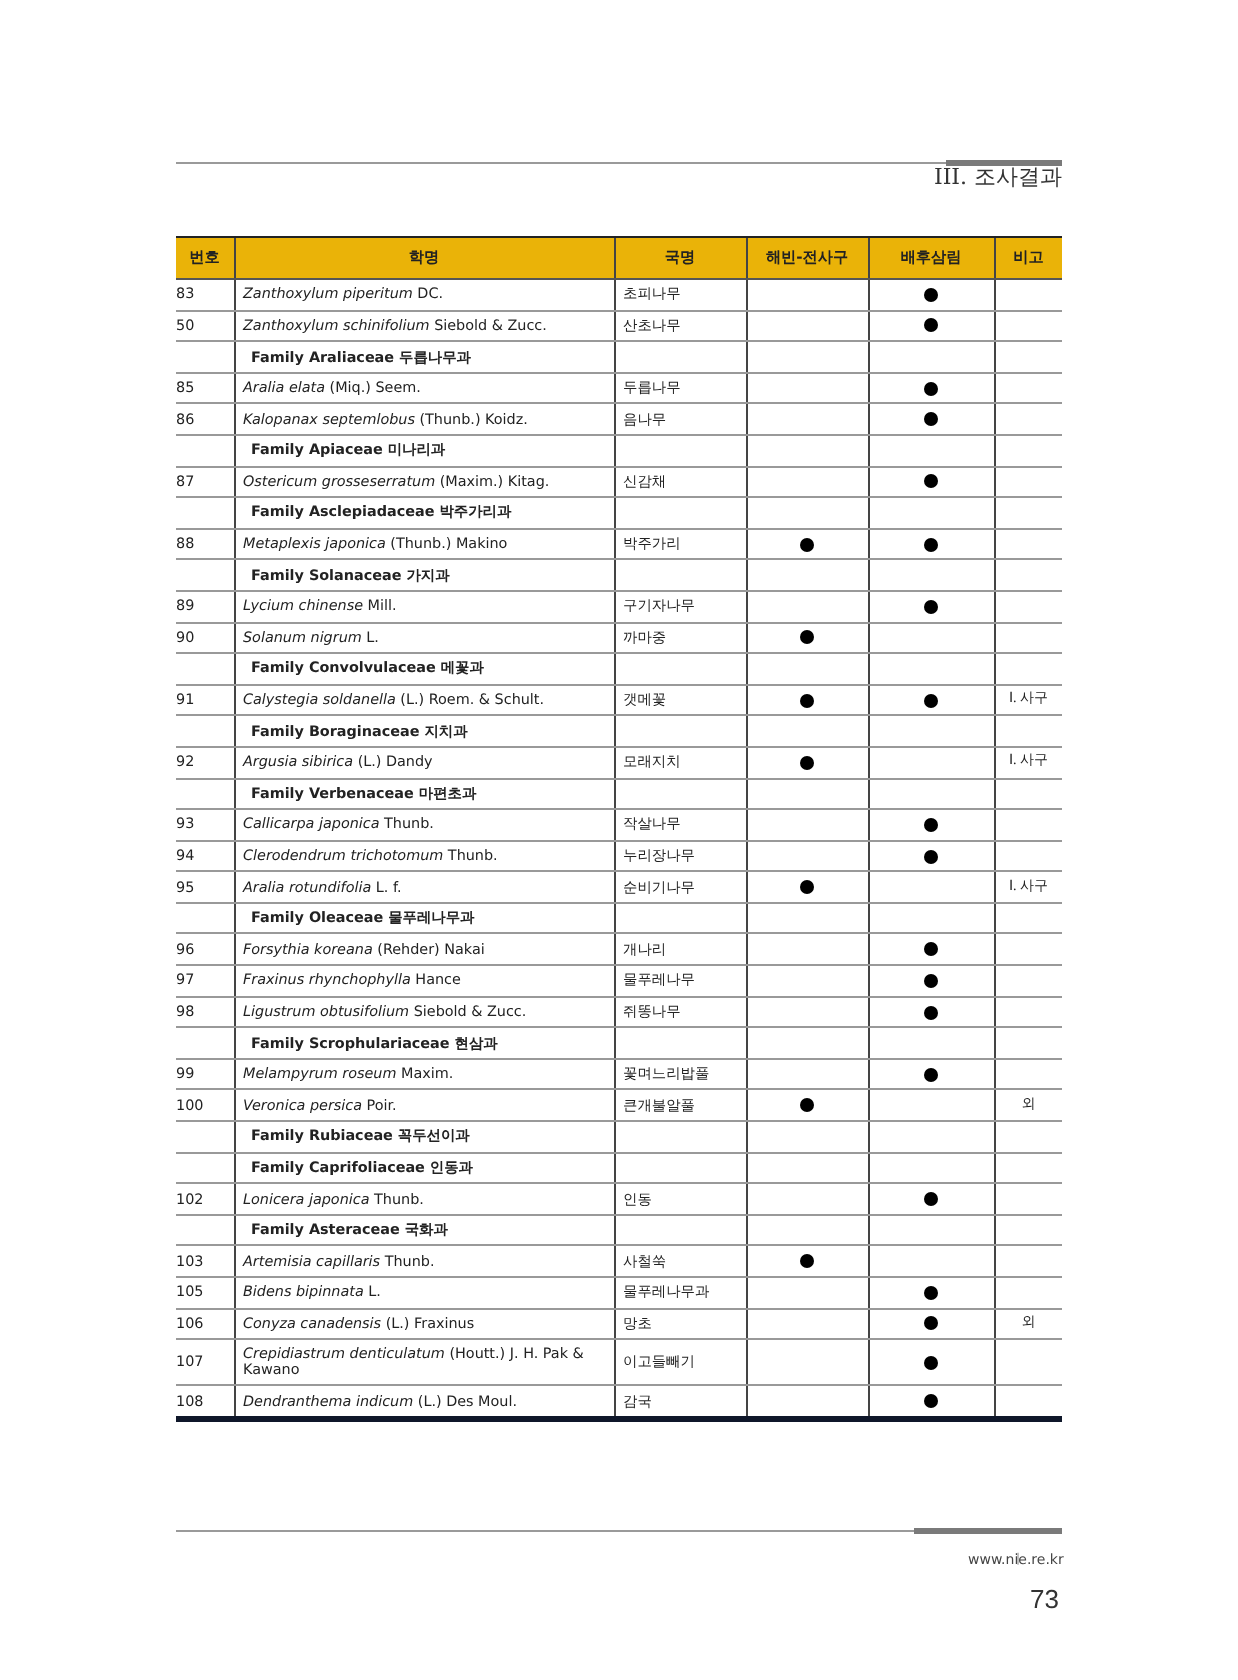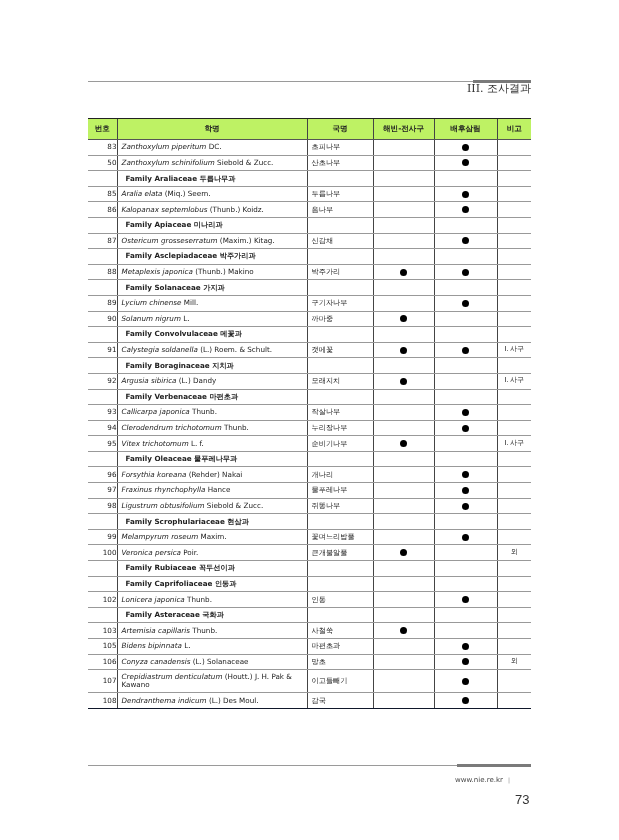--- a/index.html
+++ b/index.html
@@ -2,34 +2,34 @@
 <html><head>
 <meta charset="utf-8">
 <style>
   html, body { margin:0; padding:0; background:#ffffff; }
   body { width:619px; height:840px; position:relative; overflow:hidden;
          font-family:"DejaVu Sans", sans-serif; color:#222; }
   .hdr-line { position:absolute; left:88px; top:81px; width:443px; height:1px; background:#9a9a9a; }
   .hdr-thick { position:absolute; left:473px; top:80px; width:58px; height:3px; background:#7a7a7a; }
   .hdr-title { position:absolute; right:88px; top:57px; font-family:"DejaVu Serif", serif; font-size:11px; color:#333;margin-top:24px; }
   table.species { position:absolute; left:88px; top:118px; width:443px; border-collapse:collapse; table-layout:fixed; font-size:7.2px; }
-  table.species th { background:#bef264; font-weight:bold; font-size:7.6px; height:20px; border-top:1.5px solid #222; border-bottom:1px solid #555; border-left:1px solid #444; padding:0; text-align:center; }
+  table.species th { background:#eab308; font-weight:bold; font-size:7.6px; height:20px; border-top:1.5px solid #222; border-bottom:1px solid #555; border-left:1px solid #444; padding:0; text-align:center; }
   table.species th:first-child { border-left:none; }
   table.species td { height:14.6px; border-bottom:1px solid #999; border-left:1px solid #444; padding:0 4px; line-height:1.1; vertical-align:middle; }
-  table.species td:first-child { border-left:none; text-align:right; padding:0; }
+  table.species td:first-child { border-left:none; text-align:left; padding:0; }
   table.species tr.tall td { height:22px; }
-  table.species tr:last-child td { border-bottom:1px solid #0f172a; }
+  table.species tr:last-child td { border-bottom:3px solid #0f172a; }
   td.c { text-align:center; padding:0; }
   .sci i { font-style:italic; }
   .fam { font-weight:bold; padding-left:8px !important; }
   .dot { display:inline-block; width:7px; height:7px; border-radius:50%; background:#000; vertical-align:middle; }
   .note { font-family:Liberation Serif, serif; font-size:7px; }
   .ftr-line { position:absolute; left:88px; top:765px; width:443px; height:1px; background:#9a9a9a; }
   .ftr-thick { position:absolute; left:457px; top:764px; width:74px; height:3px; background:#7a7a7a; }
-  .ftr-url { position:absolute; left:455px; top:776px; font-size:7px; color:#444; }
+  .ftr-url { position:absolute; left:484px; top:776px; font-size:7px; color:#444; }
   .ftr-sep { position:absolute; left:508px; top:776px; font-size:6px; color:#888; }
   .ftr-page { position:absolute; left:515px; top:770px; font-size:13px; color:#333; font-family:"Liberation Sans", sans-serif;margin-top:22px; }
 </style>
 </head>
 <body>
 
 <div class="hdr-line"></div>
 <div class="hdr-thick"></div>
 <div class="hdr-title">III. 조사결과</div>
 
@@ -200,21 +200,21 @@
       <tr>
         <td>94</td>
         <td class="sci"><i>Clerodendrum trichotomum</i><span> Thunb.</span></td>
         <td>누리장나무</td>
         <td class="c"></td>
         <td class="c"><span class="dot"></span></td>
         <td class="c note"></td>
       </tr>
       <tr>
         <td>95</td>
-        <td class="sci"><i>Vitex trichotomum</i><span> L. f.</span></td>
+        <td class="sci"><i>Aralia rotundifolia</i><span> L. f.</span></td>
         <td>순비기나무</td>
         <td class="c"><span class="dot"></span></td>
         <td class="c"></td>
         <td class="c note">Ⅰ. 사구</td>
       </tr>
       <tr>
         <td></td>
         <td class="fam">Family Oleaceae 물푸레나무과</td>
         <td></td>
         <td></td>
@@ -305,28 +305,28 @@
         <td>103</td>
         <td class="sci"><i>Artemisia capillaris</i><span> Thunb.</span></td>
         <td>사철쑥</td>
         <td class="c"><span class="dot"></span></td>
         <td class="c"></td>
         <td class="c note"></td>
       </tr>
       <tr>
         <td>105</td>
         <td class="sci"><i>Bidens bipinnata</i><span> L.</span></td>
-        <td>마편초과</td>
+        <td>물푸레나무과</td>
         <td class="c"></td>
         <td class="c"><span class="dot"></span></td>
         <td class="c note"></td>
       </tr>
       <tr>
         <td>106</td>
-        <td class="sci"><i>Conyza canadensis</i><span> (L.) Solanaceae</span></td>
+        <td class="sci"><i>Conyza canadensis</i><span> (L.) Fraxinus</span></td>
         <td>망초</td>
         <td class="c"></td>
         <td class="c"><span class="dot"></span></td>
         <td class="c note">외</td>
       </tr>
       <tr class="tall">
         <td>107</td>
         <td class="sci"><i>Crepidiastrum denticulatum</i><span> (Houtt.) J. H. Pak &amp; Kawano</span></td>
         <td>이고들빼기</td>
         <td class="c"></td>

